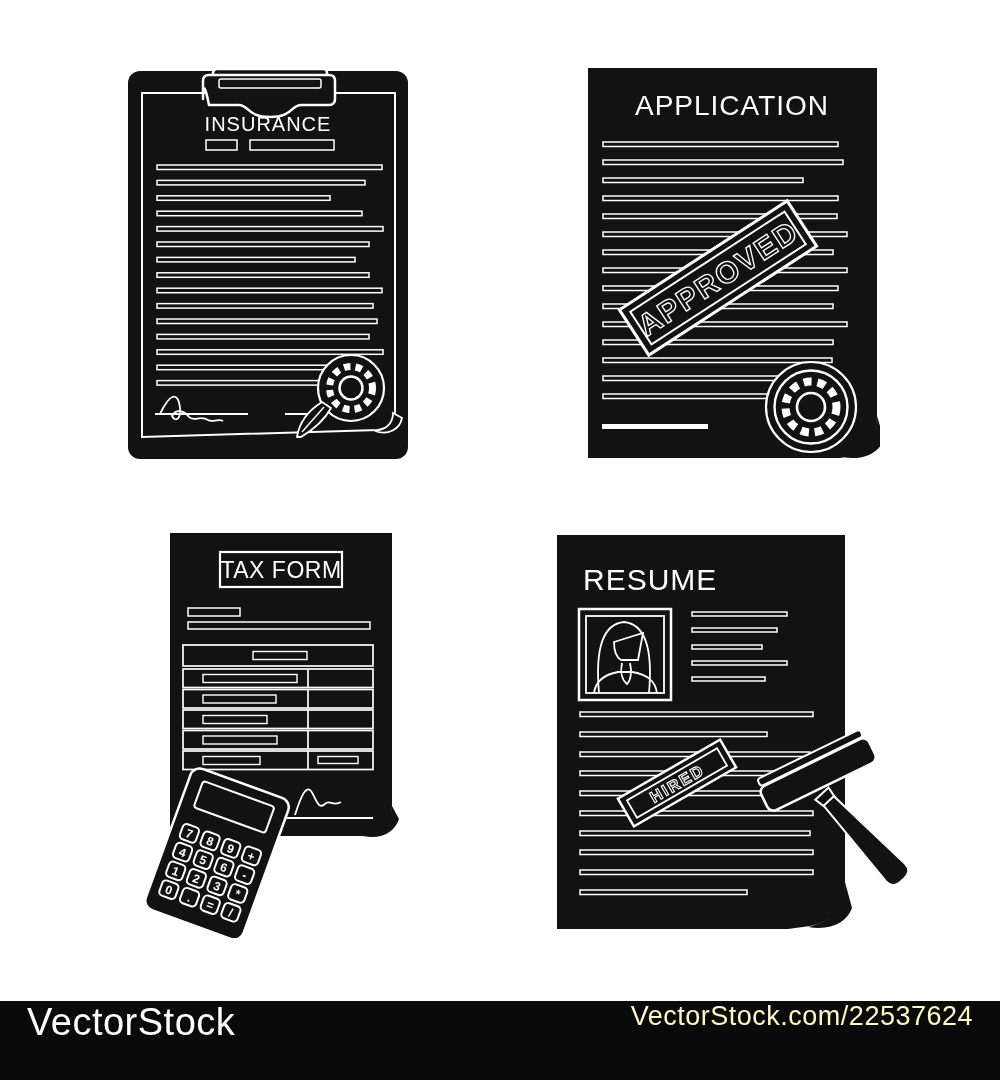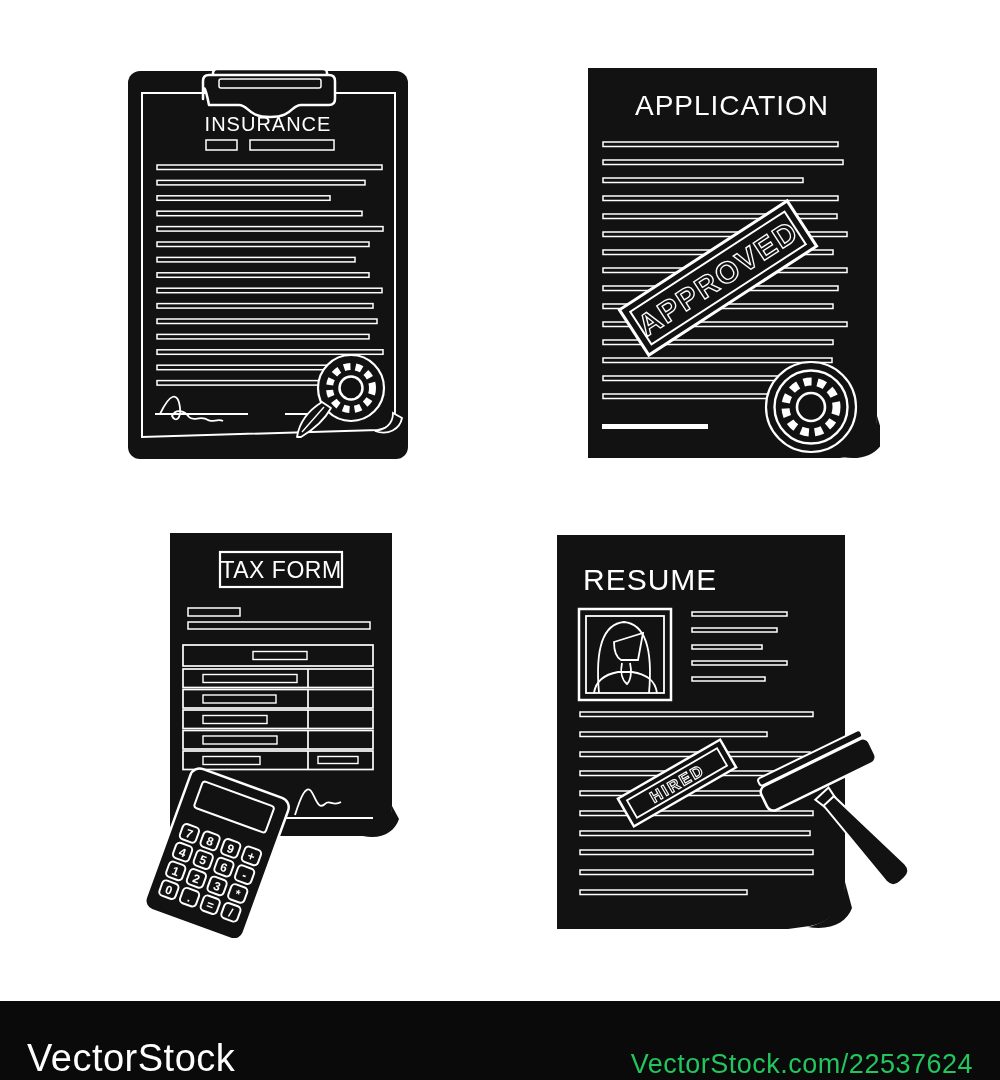--- a/index.html
+++ b/index.html
@@ -5,25 +5,25 @@
   html,body{margin:0;padding:0;}
   body{
     width:1000px;height:1080px;position:relative;overflow:hidden;
     background:#ffffff;
     font-family:"Liberation Sans", sans-serif;
   }
   .icon-svg{position:absolute;}
   svg text{font-family:"Liberation Sans", sans-serif;}
   .wm-bar{
     position:absolute;left:0;top:1001px;width:1000px;height:79px;
-    background:#0a0a0a;display:flex;align-items:flex-end;justify-content:space-between;
+    background:#0a0a0a;display:flex;align-items:flex-start;justify-content:space-between;
     padding:0 27px;box-sizing:border-box;
   }
   .wm-brand{color:#ffffff;font-size:38px;letter-spacing:0.5px;}
-  .wm-url{color:#22c55e;font-size:27px;letter-spacing:0.5px;}
+  .wm-url{color:#fef9c3;font-size:27px;letter-spacing:0.5px;}
 </style>
 </head>
 <body>
 
 <svg class="icon-svg" style="left:125px;top:65px" width="290" height="400" viewBox="0 0 290 400">
   <g fill="#121212" stroke="none">
     <rect x="3" y="6" width="280" height="388" rx="12"></rect>
   </g>
   <path d="M17,28 H270 V346 C270,358 265,363 253,365 L17,372 Z" fill="#121212" stroke="#fff" stroke-width="2"></path>
   <path d="M268,348 C268,360 259,365 250,366 C263,371 275,364 277,353 Z" fill="#121212" stroke="#fff" stroke-width="1.8"></path>

